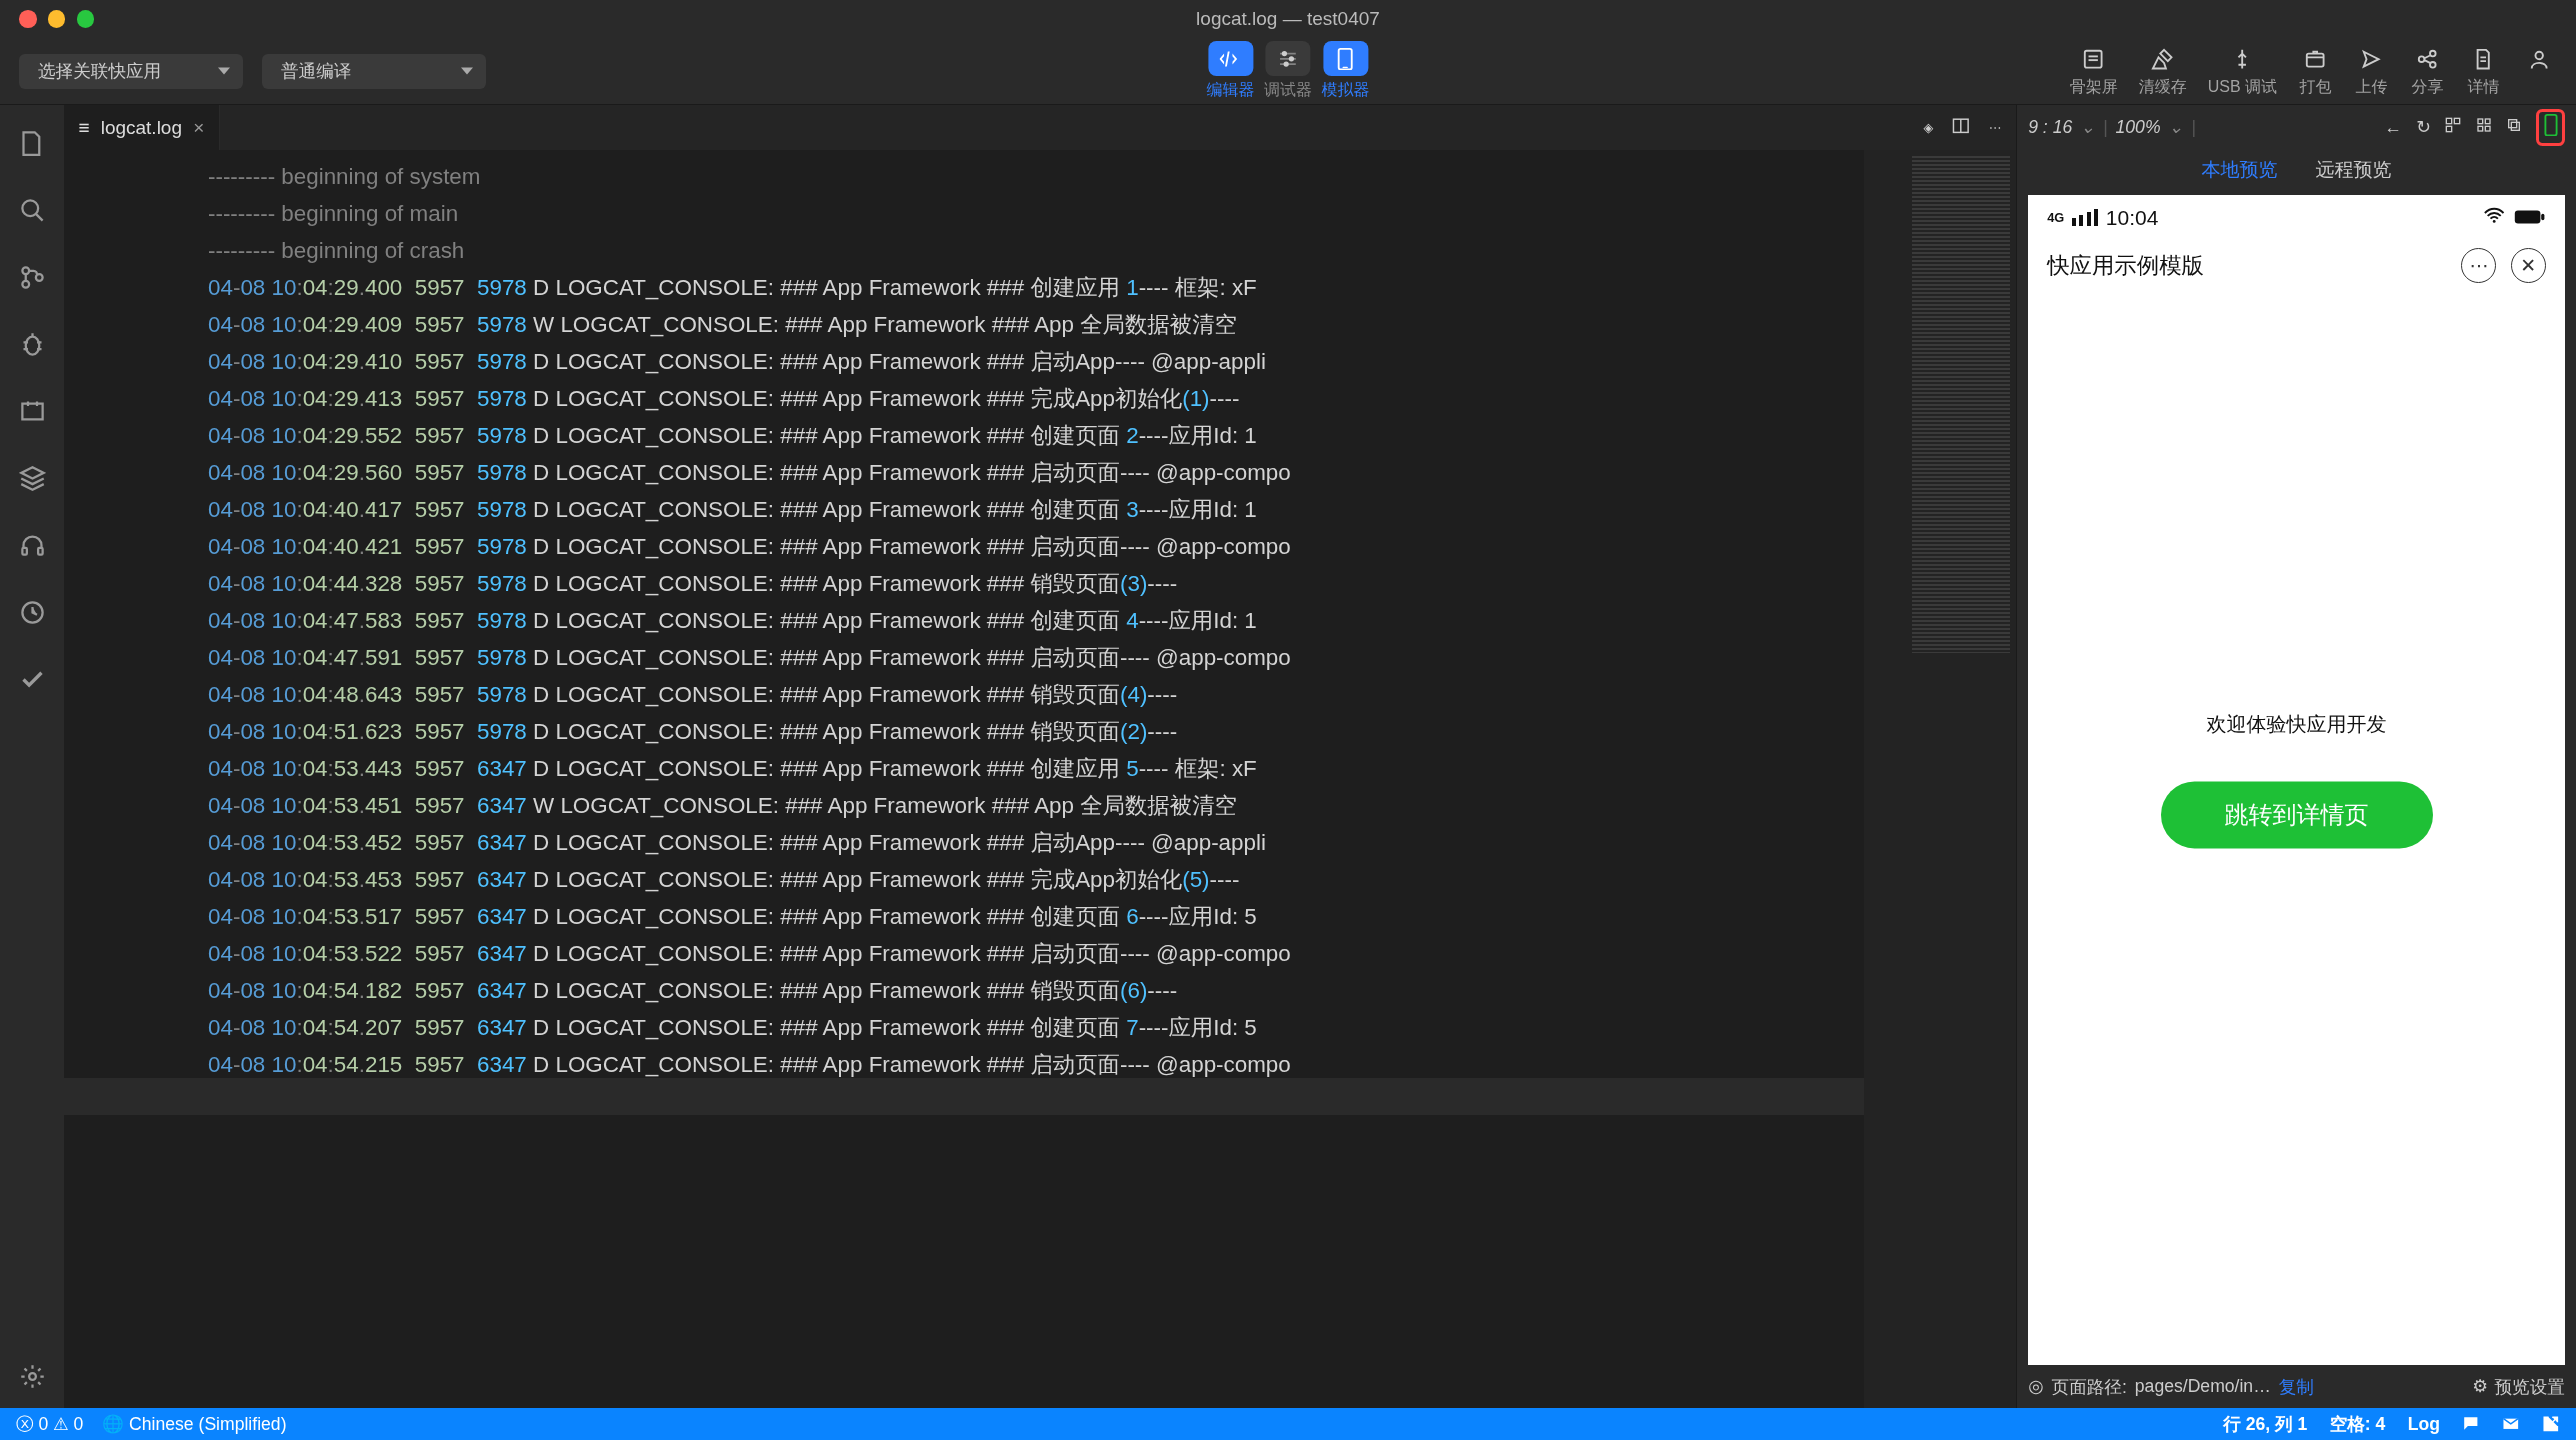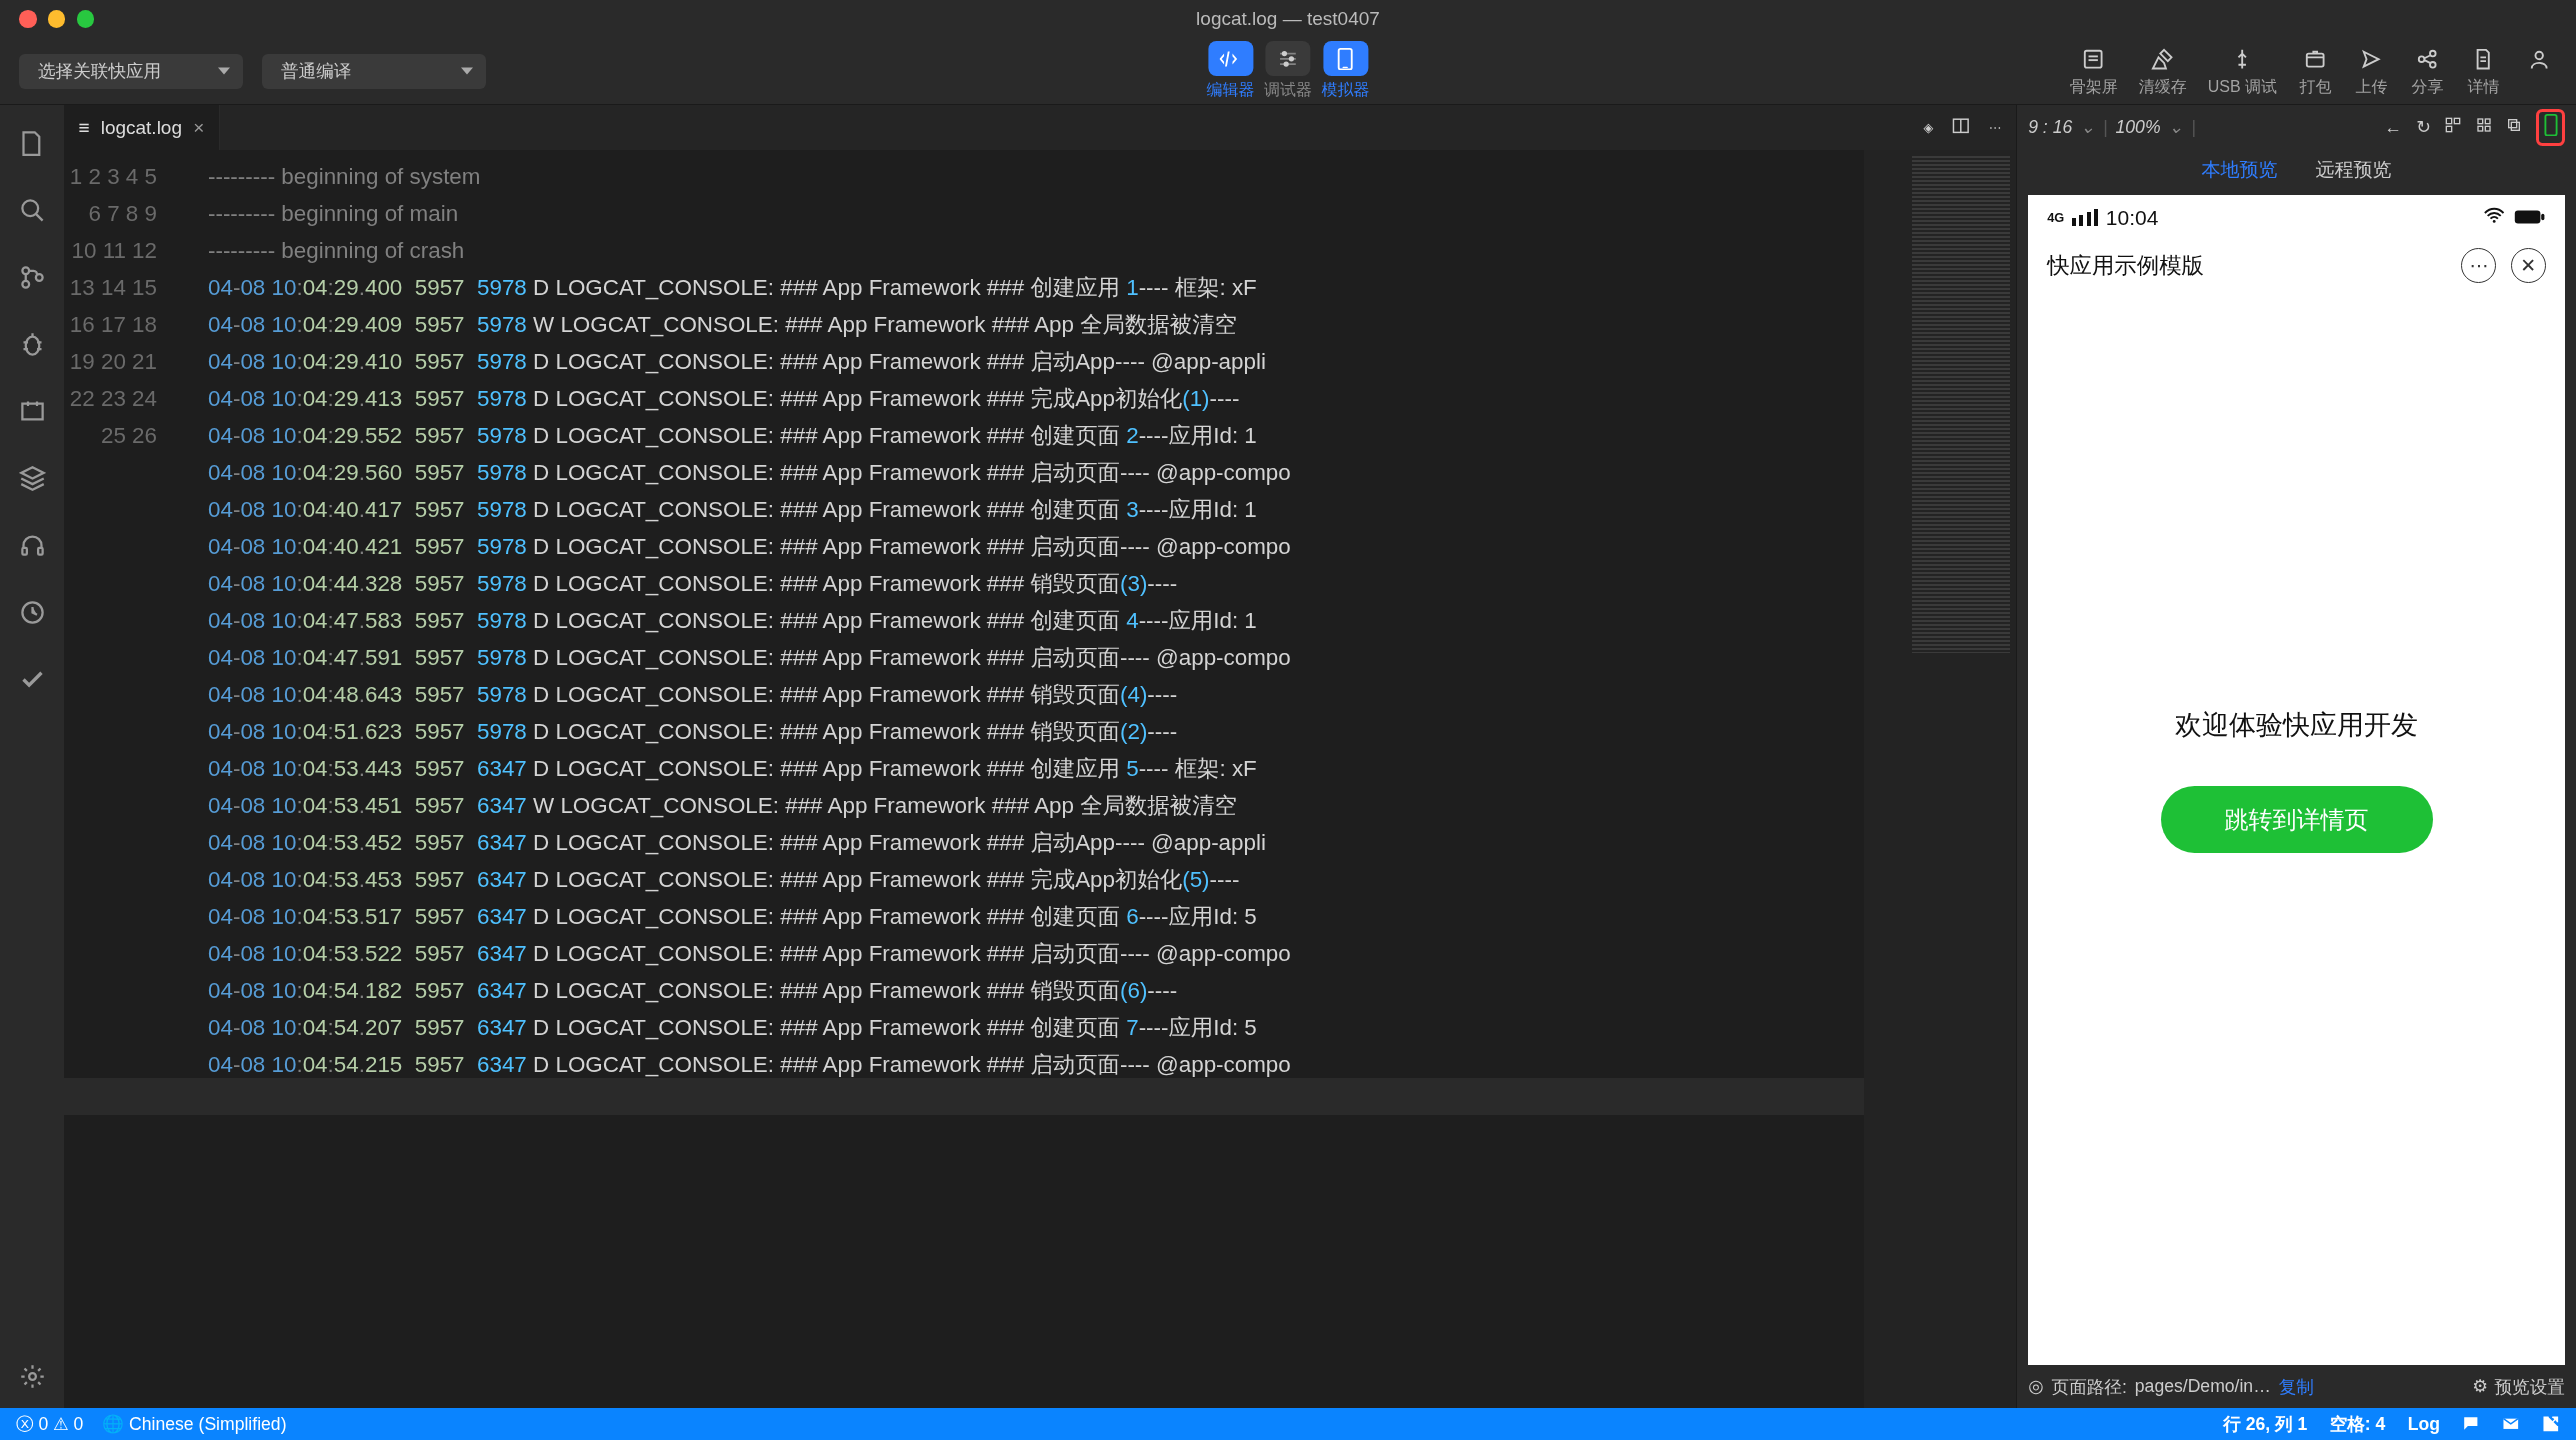--- a/index.html
+++ b/index.html
@@ -53,21 +53,21 @@
 .preview-tabs .pt.active { color: #2f7dff; font-family: Liberation Mono, monospace; }
 .phone { flex: 1; margin: 0 11.2px 0 11.2px; background: #fff; position: relative; }
 .phone-status { height: 45px; display: flex; align-items: center; justify-content: space-between; padding: 0 19px; color: #111; font-size: 21px; }
 .phone-status .sig { display: flex; gap: 3.2px; align-items: flex-end; }
 .phone-status .sig span { width: 4px; background: #111; } 
 .phone-status .sig span:nth-child(1){height:8px}.phone-status .sig span:nth-child(2){height:11.2px}.phone-status .sig span:nth-child(3){height:14.4px}.phone-status .sig span:nth-child(4){height:17.6px}
 .phone-title { height: 51px; display: flex; align-items: center; justify-content: space-between; padding: 0 19px; color: #111; font-size: 22.4px; }
 .phone-title .pills { display: flex; gap: 14.4px; }
 .phone-title .pill { width: 35px; height: 35px; border: 1.6px solid #333; border-radius: 50%; display: flex; align-items: center; justify-content: center; font-size: 19px; color: #333; }
 .phone-body { position: absolute; top: 50%; left: 0; right: 0; transform: translateY(-50%); display: flex; flex-direction: column; align-items: center; gap: 43px; }
-.phone-body .welcome { font-size: 27px; color: #111; }
+.phone-body .welcome { font-size: 20px; color: #111; }
 .phone-body .cta { background: #1ec036; color: #fff; border: none; border-radius: 799px; padding: 17.6px 64px; font-size: 24px; cursor: pointer; }
 .preview-footer { height: 43px; display: flex; align-items: center; padding: 0 11.2px; gap: 8px; font-size: 17.6px; color: #ccc; }
 .preview-footer .pf-right { margin-left: auto; display: flex; align-items: center; gap: 6.4px; }
 .statusbar { height: 32px; background: #0a84ff; color: #fff; display: flex; align-items: center; padding: 0 16px; font-size: 17.6px; gap: 19px; }
 .statusbar .sb-right { margin-left: auto; display: flex; gap: 22.4px; align-items: center; font-weight: bold; }
 .sb-item { display: flex; align-items: center; gap: 4.8px; cursor: pointer; }
 </style>
 </head>
 <body>
 
@@ -271,47 +271,20 @@
         <span class="ti">◈</span>
         <span class="ti"><svg width="17.6" height="17.6" viewBox="0 0 24 24">
               <rect x="2" y="3" width="20" height="18" fill="none" stroke="currentColor" stroke-width="2"></rect>
               <path d="M12 3v18" stroke="currentColor" stroke-width="2"></path>
             </svg></span>
         <span class="ti">⋯</span>
       </div>
     </div>
     <div class="editor">
       <div class="selected-line" style="top: 928px;"></div>
-        <div id="gutter" class="gutter">1
-2
-3
-4
-5
-6
-7
-8
-9
-10
-11
-12
-13
-14
-15
-16
-17
-18
-19
-20
-21
-22
-23
-24
-25
-26
-</div>
       <div id="code" class="code"><span class="c-grey">--------- beginning of system</span>
 <span class="c-grey">--------- beginning of main</span>
 <span class="c-grey">--------- beginning of crash</span>
 <span class="date-a">04</span><span class="c-grey">-</span><span class="date-a">08</span> <span class="date-a">10</span><span class="c-grey">:</span><span class="pid">04</span><span class="c-grey">:</span><span class="pid">29</span><span class="c-grey">.</span><span class="pid">400</span>  <span class="pid">5957</span>  <span class="tid">5978</span> D LOGCAT_CONSOLE: ### App Framework ### 创建应用 <span class="tid">1</span>---- 框架: xF
 <span class="date-a">04</span><span class="c-grey">-</span><span class="date-a">08</span> <span class="date-a">10</span><span class="c-grey">:</span><span class="pid">04</span><span class="c-grey">:</span><span class="pid">29</span><span class="c-grey">.</span><span class="pid">409</span>  <span class="pid">5957</span>  <span class="tid">5978</span> W LOGCAT_CONSOLE: ### App Framework ### App 全局数据被清空
 <span class="date-a">04</span><span class="c-grey">-</span><span class="date-a">08</span> <span class="date-a">10</span><span class="c-grey">:</span><span class="pid">04</span><span class="c-grey">:</span><span class="pid">29</span><span class="c-grey">.</span><span class="pid">410</span>  <span class="pid">5957</span>  <span class="tid">5978</span> D LOGCAT_CONSOLE: ### App Framework ### 启动App---- @app-appli
 <span class="date-a">04</span><span class="c-grey">-</span><span class="date-a">08</span> <span class="date-a">10</span><span class="c-grey">:</span><span class="pid">04</span><span class="c-grey">:</span><span class="pid">29</span><span class="c-grey">.</span><span class="pid">413</span>  <span class="pid">5957</span>  <span class="tid">5978</span> D LOGCAT_CONSOLE: ### App Framework ### 完成App初始化<span class="tid">(1)</span>----
 <span class="date-a">04</span><span class="c-grey">-</span><span class="date-a">08</span> <span class="date-a">10</span><span class="c-grey">:</span><span class="pid">04</span><span class="c-grey">:</span><span class="pid">29</span><span class="c-grey">.</span><span class="pid">552</span>  <span class="pid">5957</span>  <span class="tid">5978</span> D LOGCAT_CONSOLE: ### App Framework ### 创建页面 <span class="tid">2</span>----应用Id: 1
 <span class="date-a">04</span><span class="c-grey">-</span><span class="date-a">08</span> <span class="date-a">10</span><span class="c-grey">:</span><span class="pid">04</span><span class="c-grey">:</span><span class="pid">29</span><span class="c-grey">.</span><span class="pid">560</span>  <span class="pid">5957</span>  <span class="tid">5978</span> D LOGCAT_CONSOLE: ### App Framework ### 启动页面---- @app-compo
 <span class="date-a">04</span><span class="c-grey">-</span><span class="date-a">08</span> <span class="date-a">10</span><span class="c-grey">:</span><span class="pid">04</span><span class="c-grey">:</span><span class="pid">40</span><span class="c-grey">.</span><span class="pid">417</span>  <span class="pid">5957</span>  <span class="tid">5978</span> D LOGCAT_CONSOLE: ### App Framework ### 创建页面 <span class="tid">3</span>----应用Id: 1

